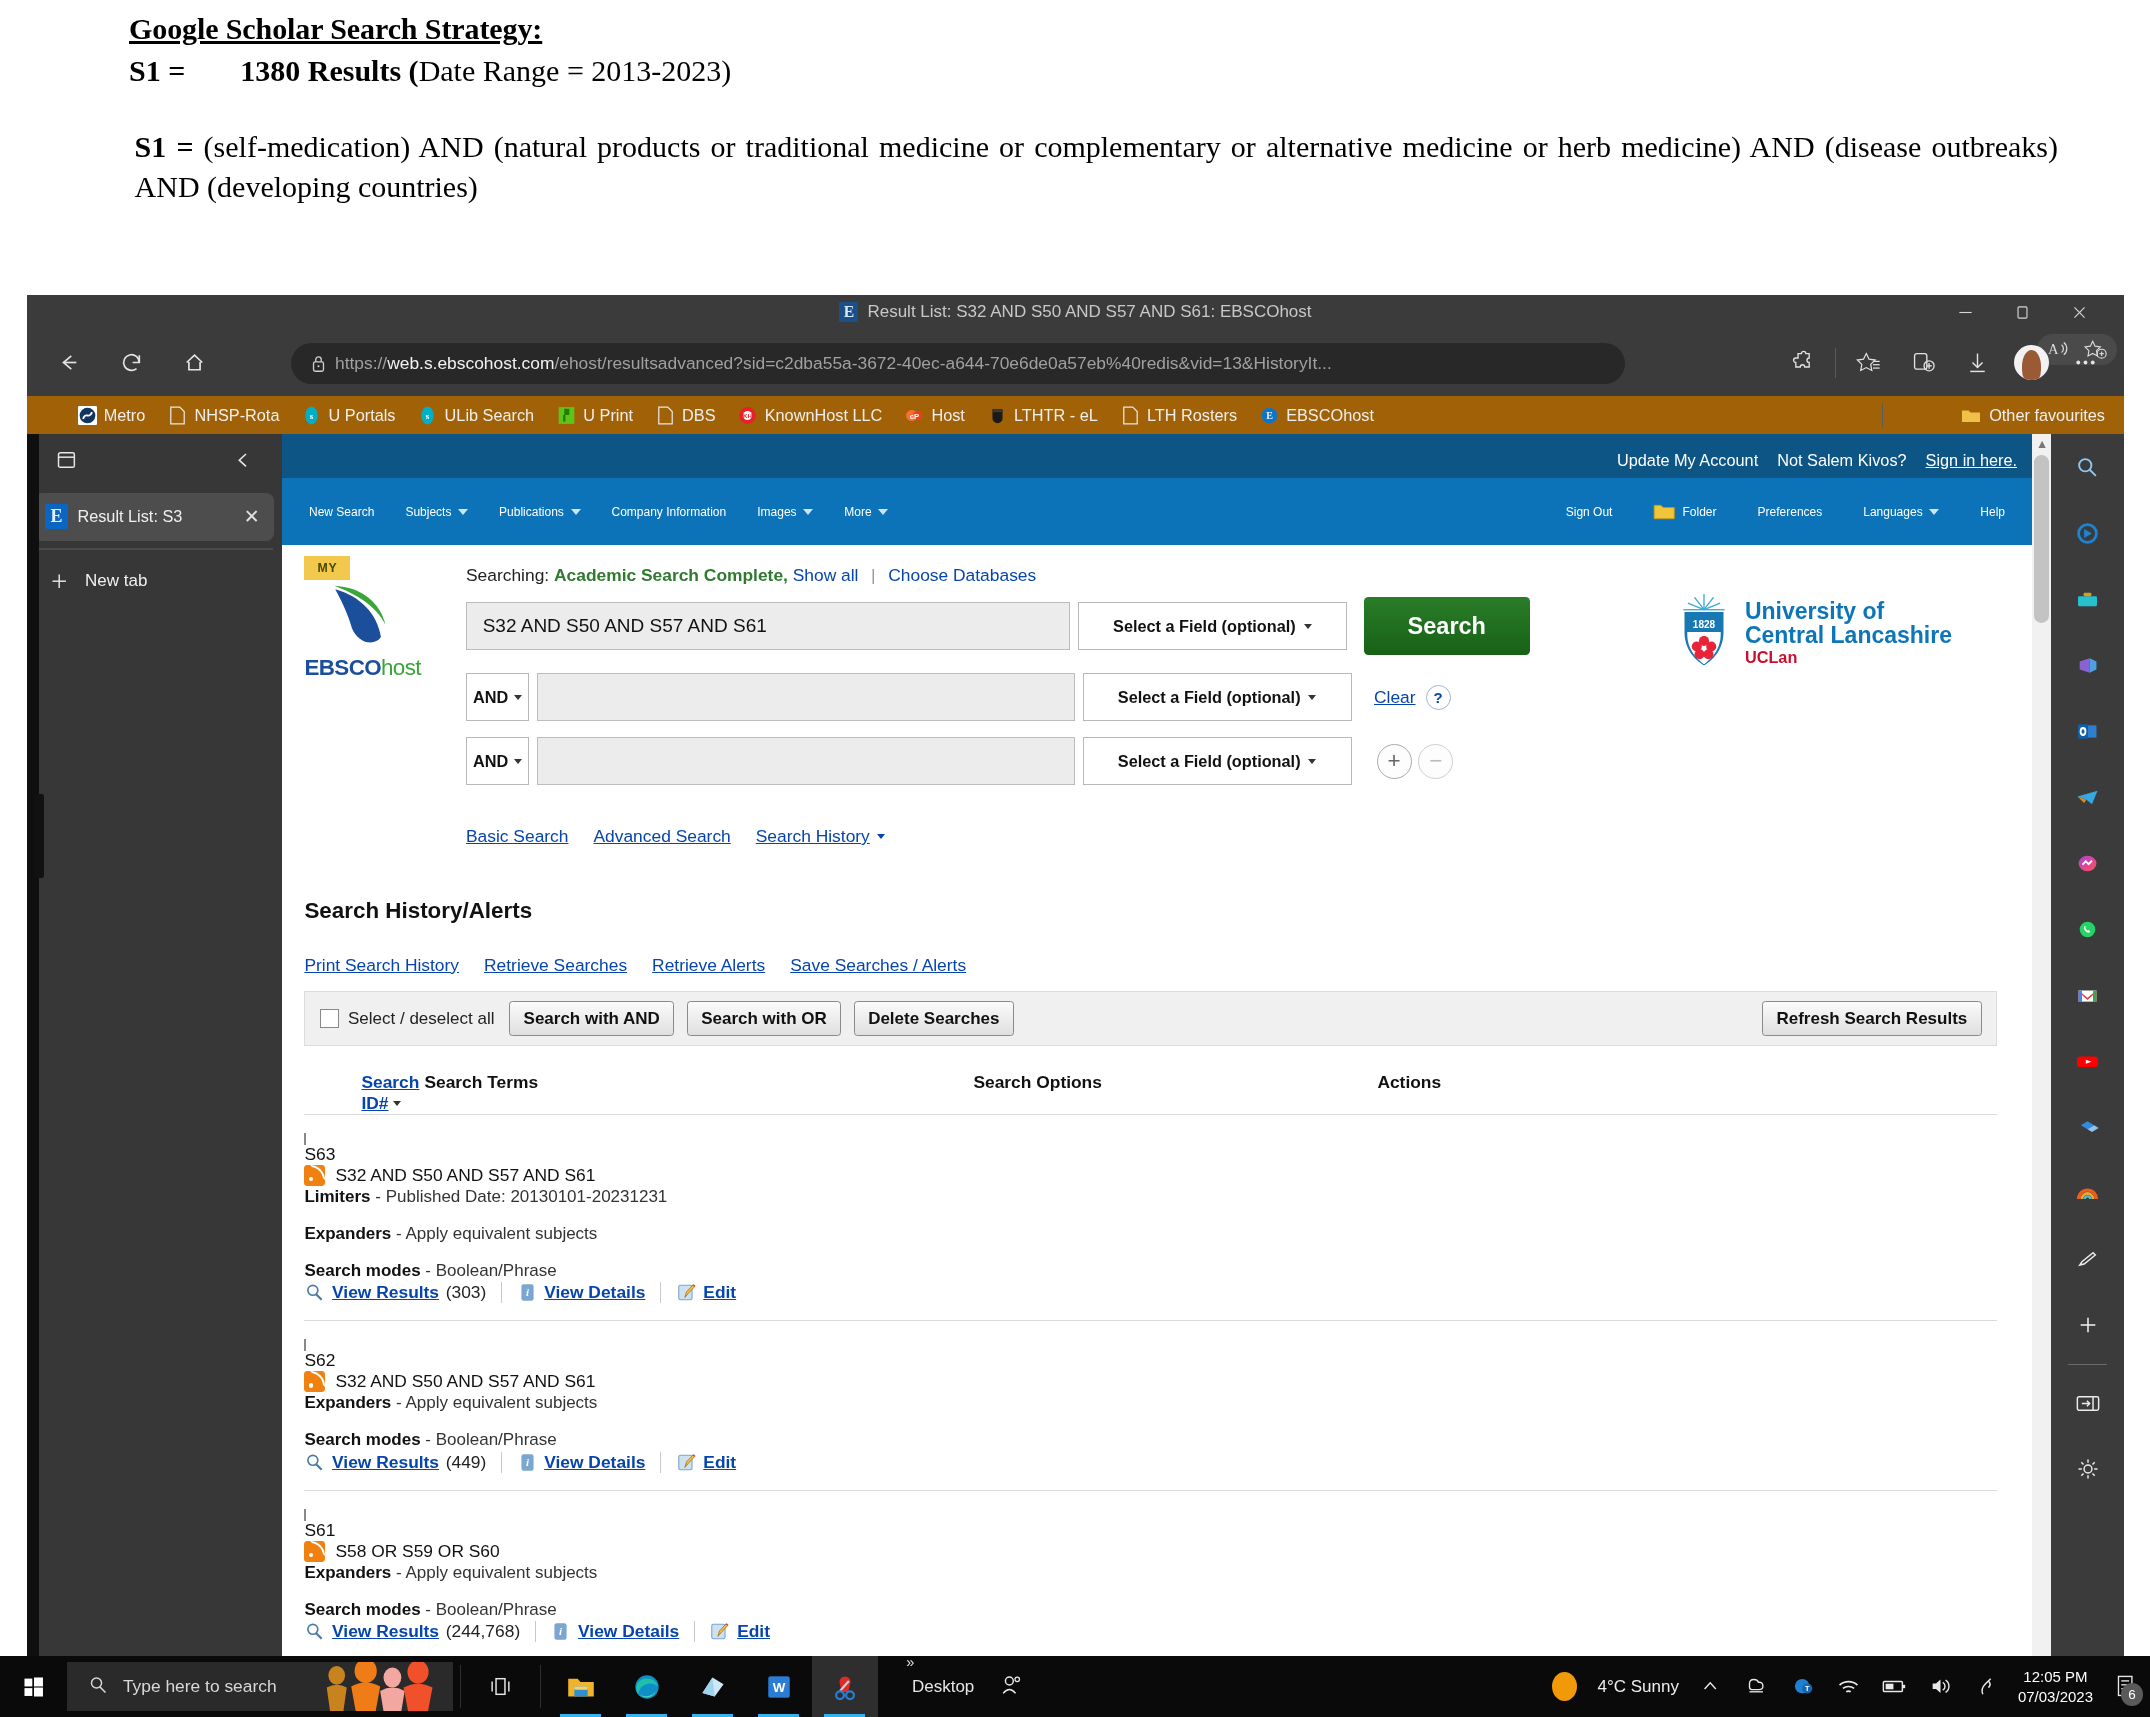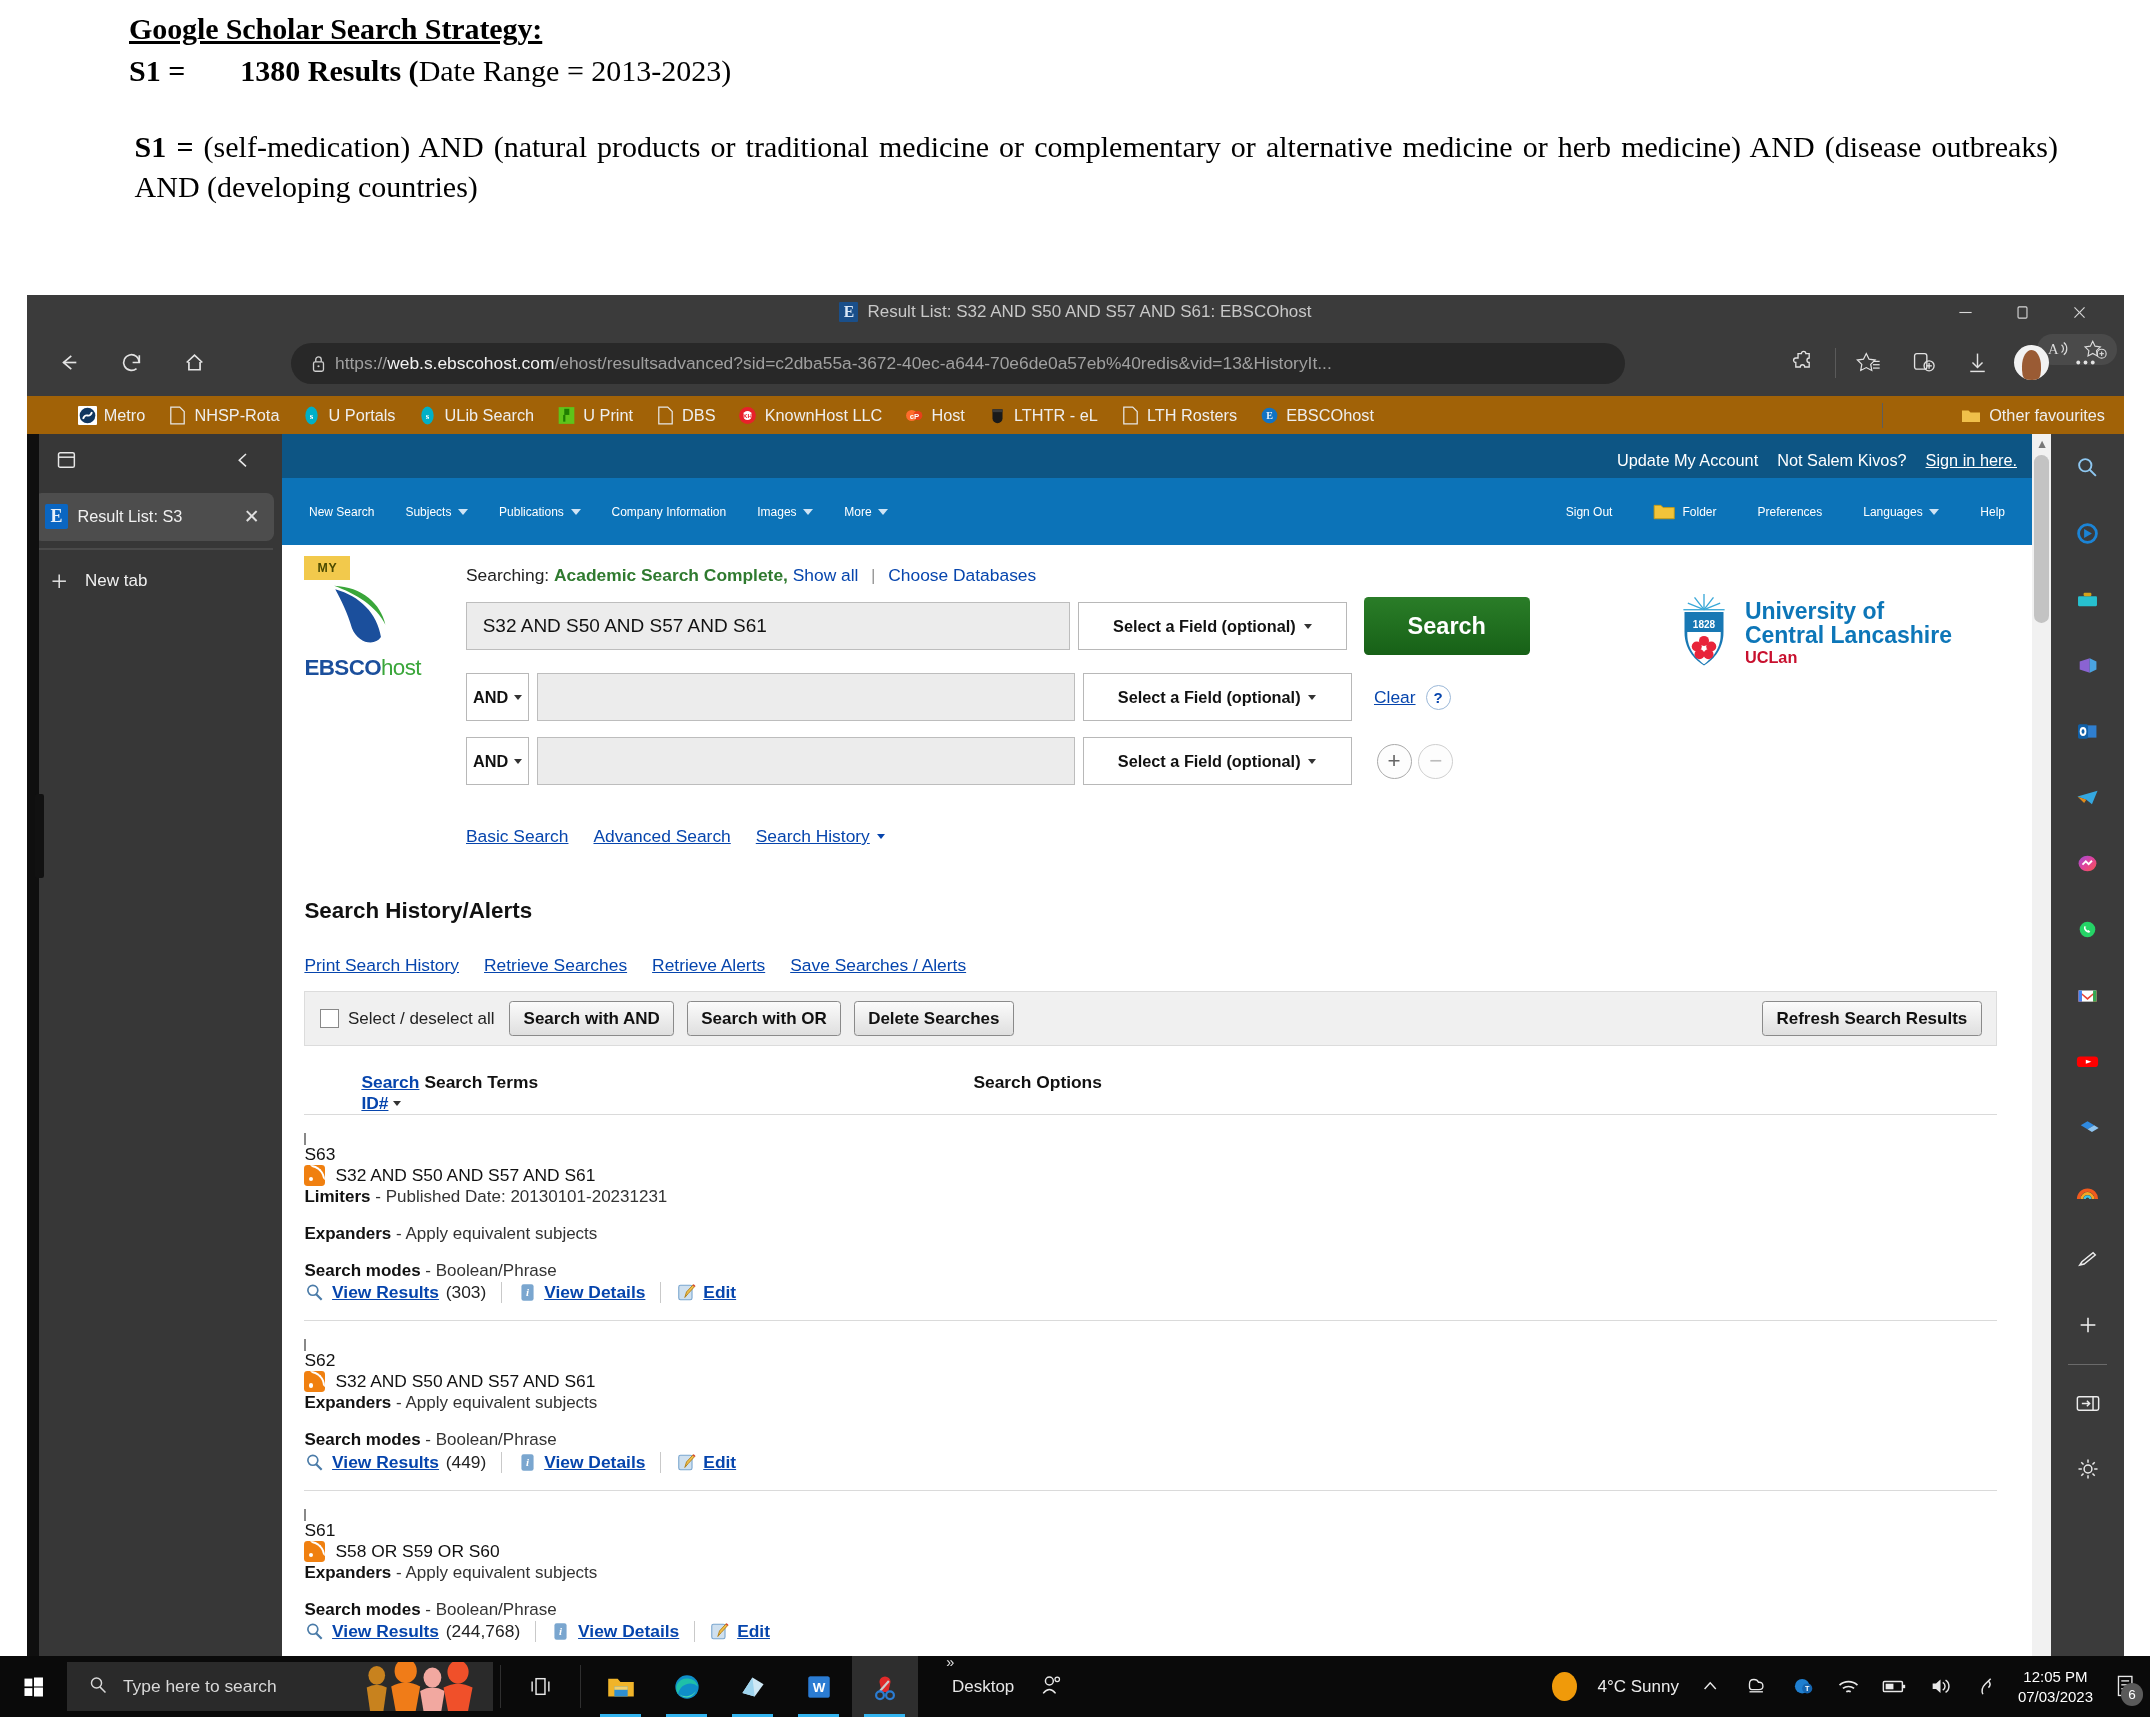--- a/index.html
+++ b/index.html
@@ -258,21 +258,21 @@
   .pg-thumb { position: absolute; right: 2.2px; top: 21px; width: 14.6px; height: 168px; background: #c3c3c3; border-radius: 7.3px; }
   .pg-arrow { position: absolute; right: 2.8px; top: 3.4px; color: #777; font-size: 12.3px; }
 
   
   .taskbar {
     position: absolute; left: 0; bottom: 0; width: 2151px; height: 61px;
     background: #0a0a0a; display: flex; align-items: center;
   }
   .tb-start { width: 67px; height: 61px; display: flex; align-items: center; justify-content: center; }
   .tb-search {
-    width: 426px; height: 49px; background: #2a2a2a; display: flex; align-items: center; gap: 13.5px;
+    width: 386px; height: 49px; background: #2a2a2a; display: flex; align-items: center; gap: 13.5px;
     padding-left: 20px; position: relative;
   }
   .tb-search-txt { color: #d8d8d8; font-size: 17.4px; }
   .tb-people { position: absolute; right: 10px; bottom: 0; display: flex; align-items: flex-end; gap: 0; }
   .tb-sep { width: 1.1px; height: 43px; background: #2f2f2f; margin: 0 6.7px; }
   .tb-app { width: 66px; height: 61px; display: flex; align-items: center; justify-content: center; position: relative; }
   .tb-app.active { background: #2e2e2e; }
   .tb-app .uline { position: absolute; bottom: 0; left: 12.3px; width: 41px; height: 3.4px; background: #33b4ef; }
   .tb-mid { display: flex; align-items: center; margin-left: 34px; gap: 22.4px; position: relative; }
   .tb-chev { color: #e0e0e0; font-size: 14.6px; position: absolute; left: -5.6px; top: -18px; }
@@ -869,20 +869,21 @@
           <div class="c-chk"></div>
           <div class="c-id th">
             <a>Search</a>
             <div class="th-sort">
                 <a>ID#</a>
                 <i class="tinycaret"></i>
               </div>
           </div>
           <div class="c-terms th">Search Terms</div>
           <div class="c-opts th">Search Options</div>
+          <div class="c-act th">Actions</div>
         </div>
 
         <div class="row">
           <div class="c-chk"><span class="chk"></span></div>
           <div class="c-id row-cell">S63</div>
           <div class="c-terms row-cell terms-flex">
             <span class="rss"></span>
             <span>S32 AND S50 AND S57 AND S61</span>
           </div>
           <div class="c-opts">

